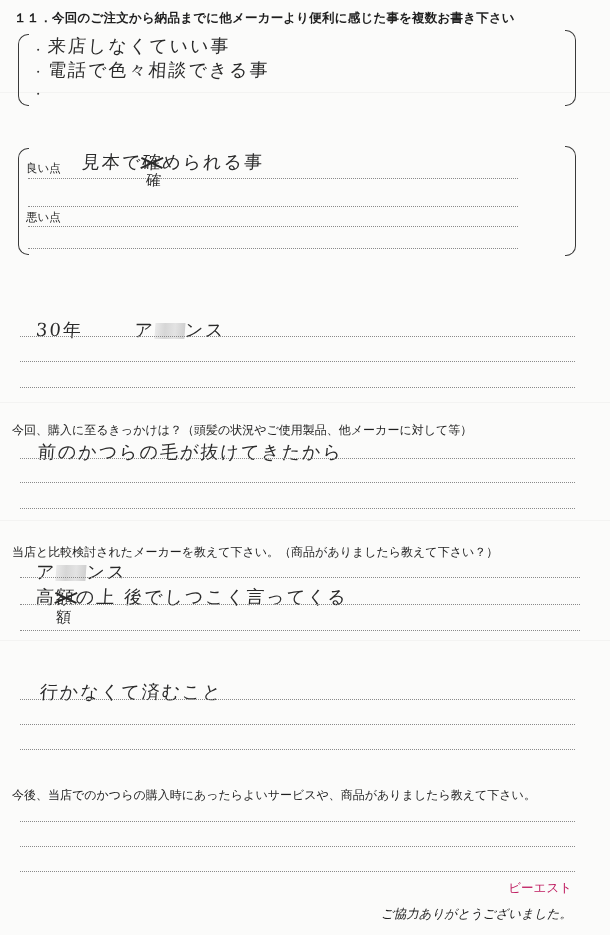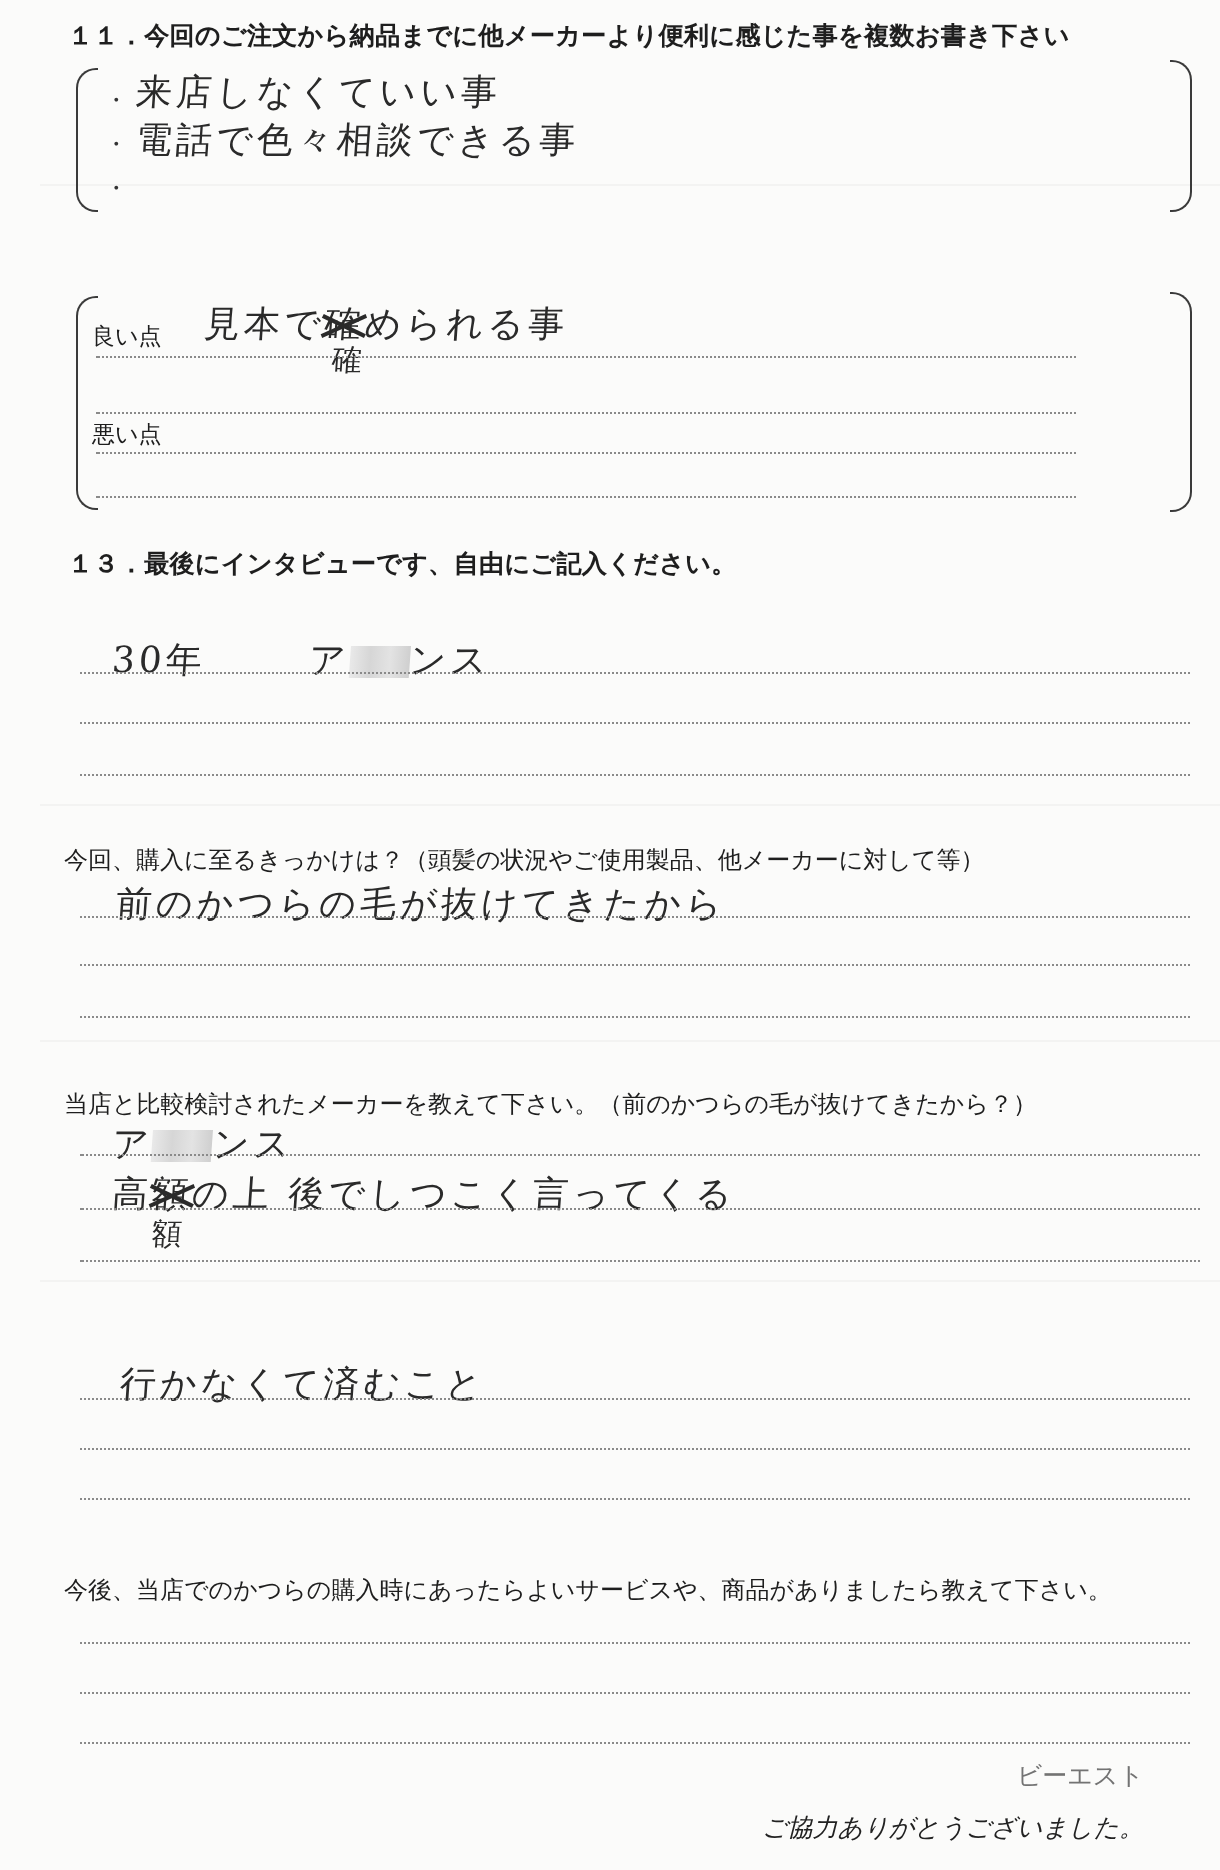--- a/index.html
+++ b/index.html
@@ -2,21 +2,21 @@
 <html><head>
 <meta charset="utf-8">
 <style>
   html, body { margin: 0; padding: 0; }
   body {
     width: 610px; height: 935px; position: relative; overflow: hidden;
     background: #fbfbfa;
     font-family: "DejaVu Sans", "Liberation Sans", sans-serif;
     color: #222;
   }
-  .page { position: absolute; inset: 0; margin-left: 20px; }
+  .page { position: absolute; inset: 0; }
   .ghost {
     position: absolute; left: 0; right: 0; height: 1px;
     background: rgba(0,0,0,0.03);
   }
   .qhead {
     position: absolute; left: 14px; font-size: 12.5px; font-weight: bold;
     letter-spacing: 0.2px; white-space: nowrap; color: #1e1e1e;
   }
   .sub {
     position: absolute; left: 12px; font-size: 12px; white-space: nowrap; color: #1e1e1e;
@@ -48,21 +48,21 @@
   }
   .strike::after {
     content: ""; position: absolute; left: -2px; right: -2px; top: 50%;
     border-top: 2px solid #2a2a2a; transform: rotate(-25deg);
   }
   .strike::before {
     content: ""; position: absolute; left: -2px; right: -2px; top: 50%;
     border-top: 2px solid #2a2a2a; transform: rotate(25deg);
   }
   .footer-company {
-    position: absolute; right: 38px; top: 880px; font-size: 12.5px; color: #737373;
+    position: absolute; right: 38px; top: 880px; font-size: 12.5px; color: #be185d;
   }
   .footer-thanks {
     position: absolute; right: 38px; top: 906px; font-size: 12.5px; color: #222;
     font-style: italic;
   }
 </style>
 </head>
 <body>
 
 <div class="page">
@@ -93,38 +93,37 @@
     <span>見本で</span><span class="strike">確</span><span>められる事</span>
   </div>
   <span class="hand small" style="left:146px; top:171px">確</span>
   <div class="line" style="left:28px; width:490px; top:178px"></div>
   <div class="line" style="left:28px; width:490px; top:206px"></div>
 
   <span class="label-small" style="top:210px">悪い点</span>
   <div class="line" style="left:28px; width:490px; top:226px"></div>
   <div class="line" style="left:28px; width:490px; top:248px"></div>
 
-  <div class="qhead" style="top:274px">１３．最後にインタビューです、自由にご記入ください。</div>
 
   <div class="hand" style="left:36px; top:318px">
     <span>30年</span>
     <span style="display:inline-block; width:36px;"></span>
     <span>ア</span><span class="redact"></span><span>ンス</span>
   </div>
   <div class="line" style="left:20px; width:555px; top:336px"></div>
   <div class="line" style="left:20px; width:555px; top:361px"></div>
   <div class="line" style="left:20px; width:555px; top:387px"></div>
 
   <div class="sub" style="top:422px">今回、購入に至るきっかけは？（頭髪の状況やご使用製品、他メーカーに対して等）</div>
   <div class="hand" style="left:38px; top:440px">前のかつらの毛が抜けてきたから</div>
   <div class="line" style="left:20px; width:555px; top:458px"></div>
   <div class="line" style="left:20px; width:555px; top:482px"></div>
   <div class="line" style="left:20px; width:555px; top:508px"></div>
 
-  <div class="sub" style="top:544px">当店と比較検討されたメーカーを教えて下さい。（前のかつらの毛が抜けてきたから？）</div>
+  <div class="sub" style="top:544px">当店と比較検討されたメーカーを教えて下さい。（商品がありましたら教えて下さい？）</div>
   <div class="hand" style="left:36px; top:560px">
     <span>ア</span><span class="redact"></span><span>ンス</span>
   </div>
   <div class="line" style="left:20px; width:560px; top:577px"></div>
   <div class="hand" style="left:36px; top:585px">
     <span>高</span><span class="strike">額</span><span>の上 後でしつこく言ってくる</span>
   </div>
   <div class="line" style="left:20px; width:560px; top:604px"></div>
   <span class="hand small" style="left:56px; top:608px">額</span>
   <div class="line" style="left:20px; width:560px; top:630px"></div>

